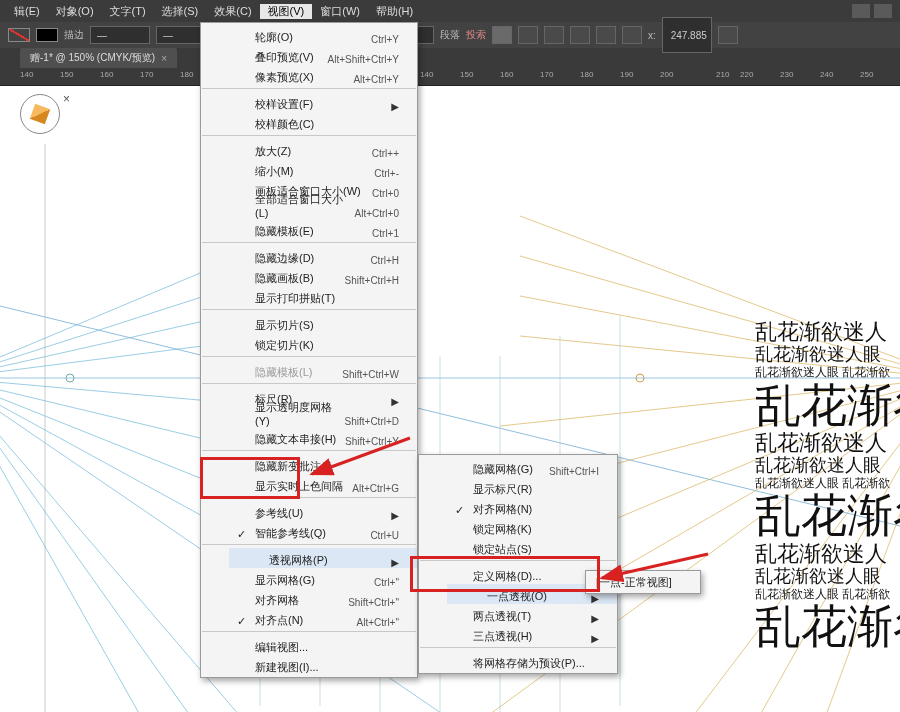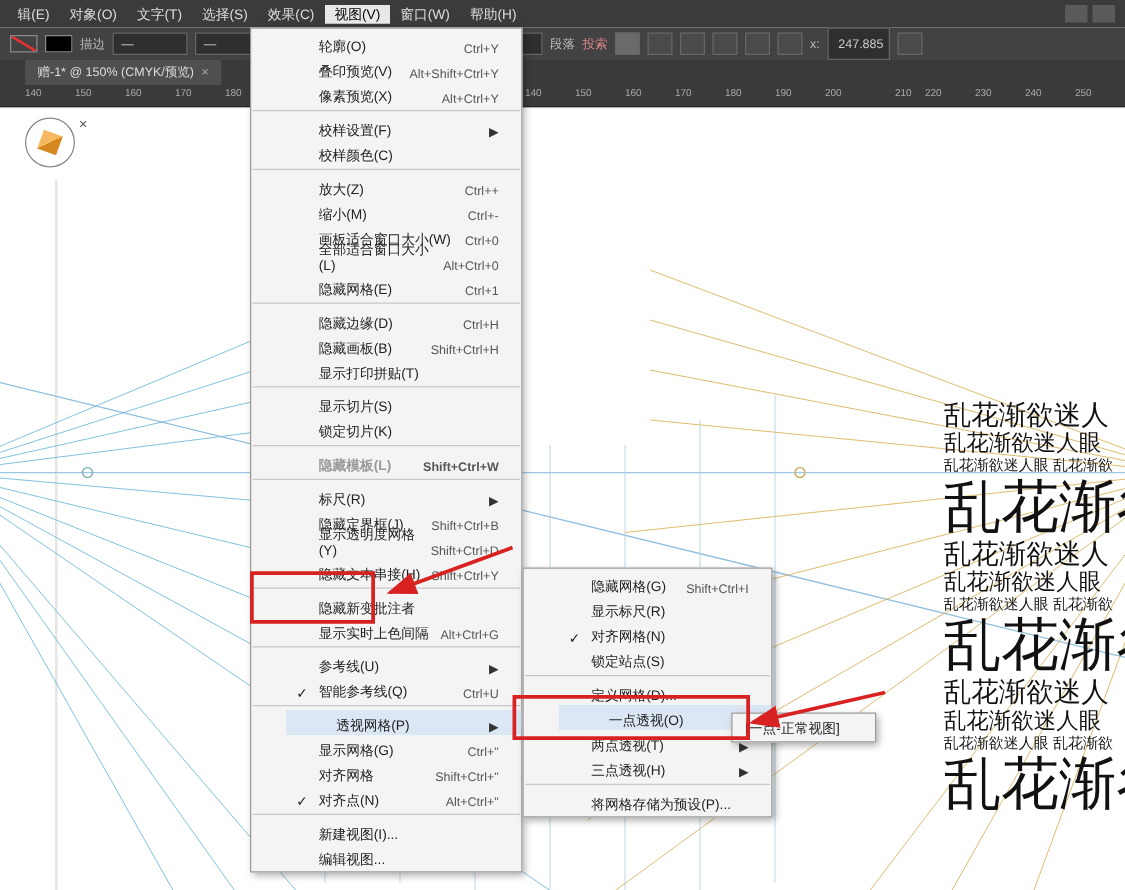--- a/index.html
+++ b/index.html
@@ -10,21 +10,21 @@
   .menubar .mitem { padding:0 8px; cursor:default; }
   .menubar .mitem.open { background:#e8e8e8; color:#000; }
   .menubar .spacer { flex:1; }
   .menubar .ticon { width:18px; height:14px; margin:0 2px; background:#5a5a5a; display:inline-block; }
 
   .optbar { height:26px; background:#424242; color:#ccc; font-size:10px; display:flex; align-items:center; padding:0 8px; gap:6px; }
   .optbar .lbl { color:#bbb;text-align:center; }
   .optbar .swatch-none { width:22px; height:14px; border:1px solid #888; background:linear-gradient(to top right,transparent 45%,#d33 45%,#d33 55%,transparent 55%); }
   .optbar .swatch-black { width:22px; height:14px; background:#000; border:1px solid #888; }
   .optbar .sel { background:#2f2f2f; border:1px solid #666; height:18px; padding:0 6px; display:flex; align-items:center; min-width:60px; font-size:10px; }
-  .optbar .num { background:#2f2f2f; border:1px solid #666; height:26px; padding:0 4px; display:flex; align-items:center; min-width:50px; justify-content:flex-end; }
+  .optbar .num { background:#2f2f2f; border:1px solid #666; height:36px; padding:0 4px; display:flex; align-items:center; min-width:50px; justify-content:flex-end; }
   .optbar .btn { width:20px; height:18px; background:#4a4a4a; border:1px solid #666; }
   .optbar .btn.active { background:#6a6a6a; }
   .optbar .search { color:#d88; }
 
   .tabbar { height:20px; background:#3a3a3a; display:flex; align-items:flex-end; padding-left:20px; }
   .tab { background:#4f4f4f; color:#ddd; font-size:10px; padding:3px 10px; border-radius:2px 2px 0 0; display:flex; align-items:center; gap:6px; }
   .tab .x { font-size:10px; color:#aaa; }
 
   .ruler-h { height:18px; background:#3a3a3a; color:#aaa; font-size:8px; position:relative; overflow:hidden; border-bottom:1px solid #222; }
   .ruler-h span { position:absolute; top:2px; }
@@ -40,21 +40,21 @@
   .balloon .x { position:absolute; right:-2px; top:-2px; font-size:12px; color:#555; }
 
   
   .cjk { position:absolute; right:0; top:234px; width:145px; font-family:"SimSun","Songti SC",serif; color:#111; line-height:1.05; overflow:hidden; white-space:nowrap;margin-left:39px; }
   .cjk div { margin-bottom:2px; } .s22{font-size:22px} .s18{font-size:18px} .s12{font-size:12px} .s36{font-size:46px;font-weight:500}
 
   
   .menu { position:absolute; background:#f4f4f4; border:1px solid #9a9a9a; box-shadow:2px 3px 6px rgba(0,0,0,.35); font-size:11px; color:#222; padding:2px 0; }
   .menu .row { display:flex; align-items:flex-end; height:20px; padding:0 18px 0 26px; position:relative;margin-left:28px; }
   .menu .row.hover { background:#dce7f5;padding-left:40px; }
-  .menu .row.disabled { color:#9a9a9a;font-weight:bold; }
+  .menu .row.disabled { color:#9a9a9a; }
   .menu .row .sc { margin-left:auto; color:#555; font-size:10px; }
   .menu .row .arr { margin-left:auto; font-size:10px; color:#333; }
   .menu .row .chk { position:absolute; left:8px; font-size:11px; }
   .menu hr { border:none; border-top:1px solid #c8c8c8; margin:3px 1px; }
 
   #menu-view { left:200px; top:22px; width:218px; }
   #menu-persp { left:418px; top:454px; width:200px; }
   #menu-one { left:585px; top:570px; width:116px; }
   .tiny { height:18px; display:flex; align-items:center; padding:0 10px; }
 
@@ -239,21 +239,21 @@
     </div>
     <div class="row">
       <span>画板适合窗口大小(W)</span>
       <span class="sc">Ctrl+0</span>
     </div>
     <div class="row">
       <span>全部适合窗口大小(L)</span>
       <span class="sc">Alt+Ctrl+0</span>
     </div>
     <div class="row">
-      <span>隐藏网格(E)</span>
+      <span>隐藏模板(E)</span>
       <span class="sc">Ctrl+1</span>
     </div>
     <hr>
     <div class="row">
       <span>隐藏边缘(D)</span>
       <span class="sc">Ctrl+H</span>
     </div>
     <div class="row">
       <span>隐藏画板(B)</span>
       <span class="sc">Shift+Ctrl+H</span>
@@ -272,24 +272,20 @@
     <div class="row disabled">
       <span>隐藏模板(L)</span>
       <span class="sc">Shift+Ctrl+W</span>
     </div>
     <hr>
     <div class="row">
       <span>标尺(R)</span>
       <span class="arr">▶</span>
     </div>
     <div class="row">
-      <span>隐藏定界框(J)</span>
-      <span class="sc">Shift+Ctrl+B</span>
-    </div>
-    <div class="row">
       <span>显示透明度网格(Y)</span>
       <span class="sc">Shift+Ctrl+D</span>
     </div>
     <div class="row">
       <span>隐藏文本串接(H)</span>
       <span class="sc">Shift+Ctrl+Y</span>
     </div>
     <hr>
     <div class="row">
       <span>隐藏新变批注者</span>
@@ -321,38 +317,41 @@
       <span>对齐网格</span>
       <span class="sc">Shift+Ctrl+"</span>
     </div>
     <div class="row">
       <span class="chk">✓</span>
       <span>对齐点(N)</span>
       <span class="sc">Alt+Ctrl+"</span>
     </div>
     <hr>
     <div class="row">
+      <span>编辑视图...</span>
+    </div>
+    <div class="row">
       <span>新建视图(I)...</span>
-    </div>
-    <div class="row">
-      <span>编辑视图...</span>
     </div>
   </div>
 
 <div class="menu" id="menu-persp">
     <div class="row">
       <span>隐藏网格(G)</span>
       <span class="sc">Shift+Ctrl+I</span>
     </div>
     <div class="row">
       <span>显示标尺(R)</span>
     </div>
     <div class="row">
       <span class="chk">✓</span>
       <span>对齐网格(N)</span>
+    </div>
+    <div class="row">
+      <span>锁定网格(K)</span>
     </div>
     <div class="row">
       <span>锁定站点(S)</span>
     </div>
     <hr>
     <div class="row">
       <span>定义网格(D)...</span>
     </div>
     <div class="row hover">
       <span>一点透视(O)</span>

